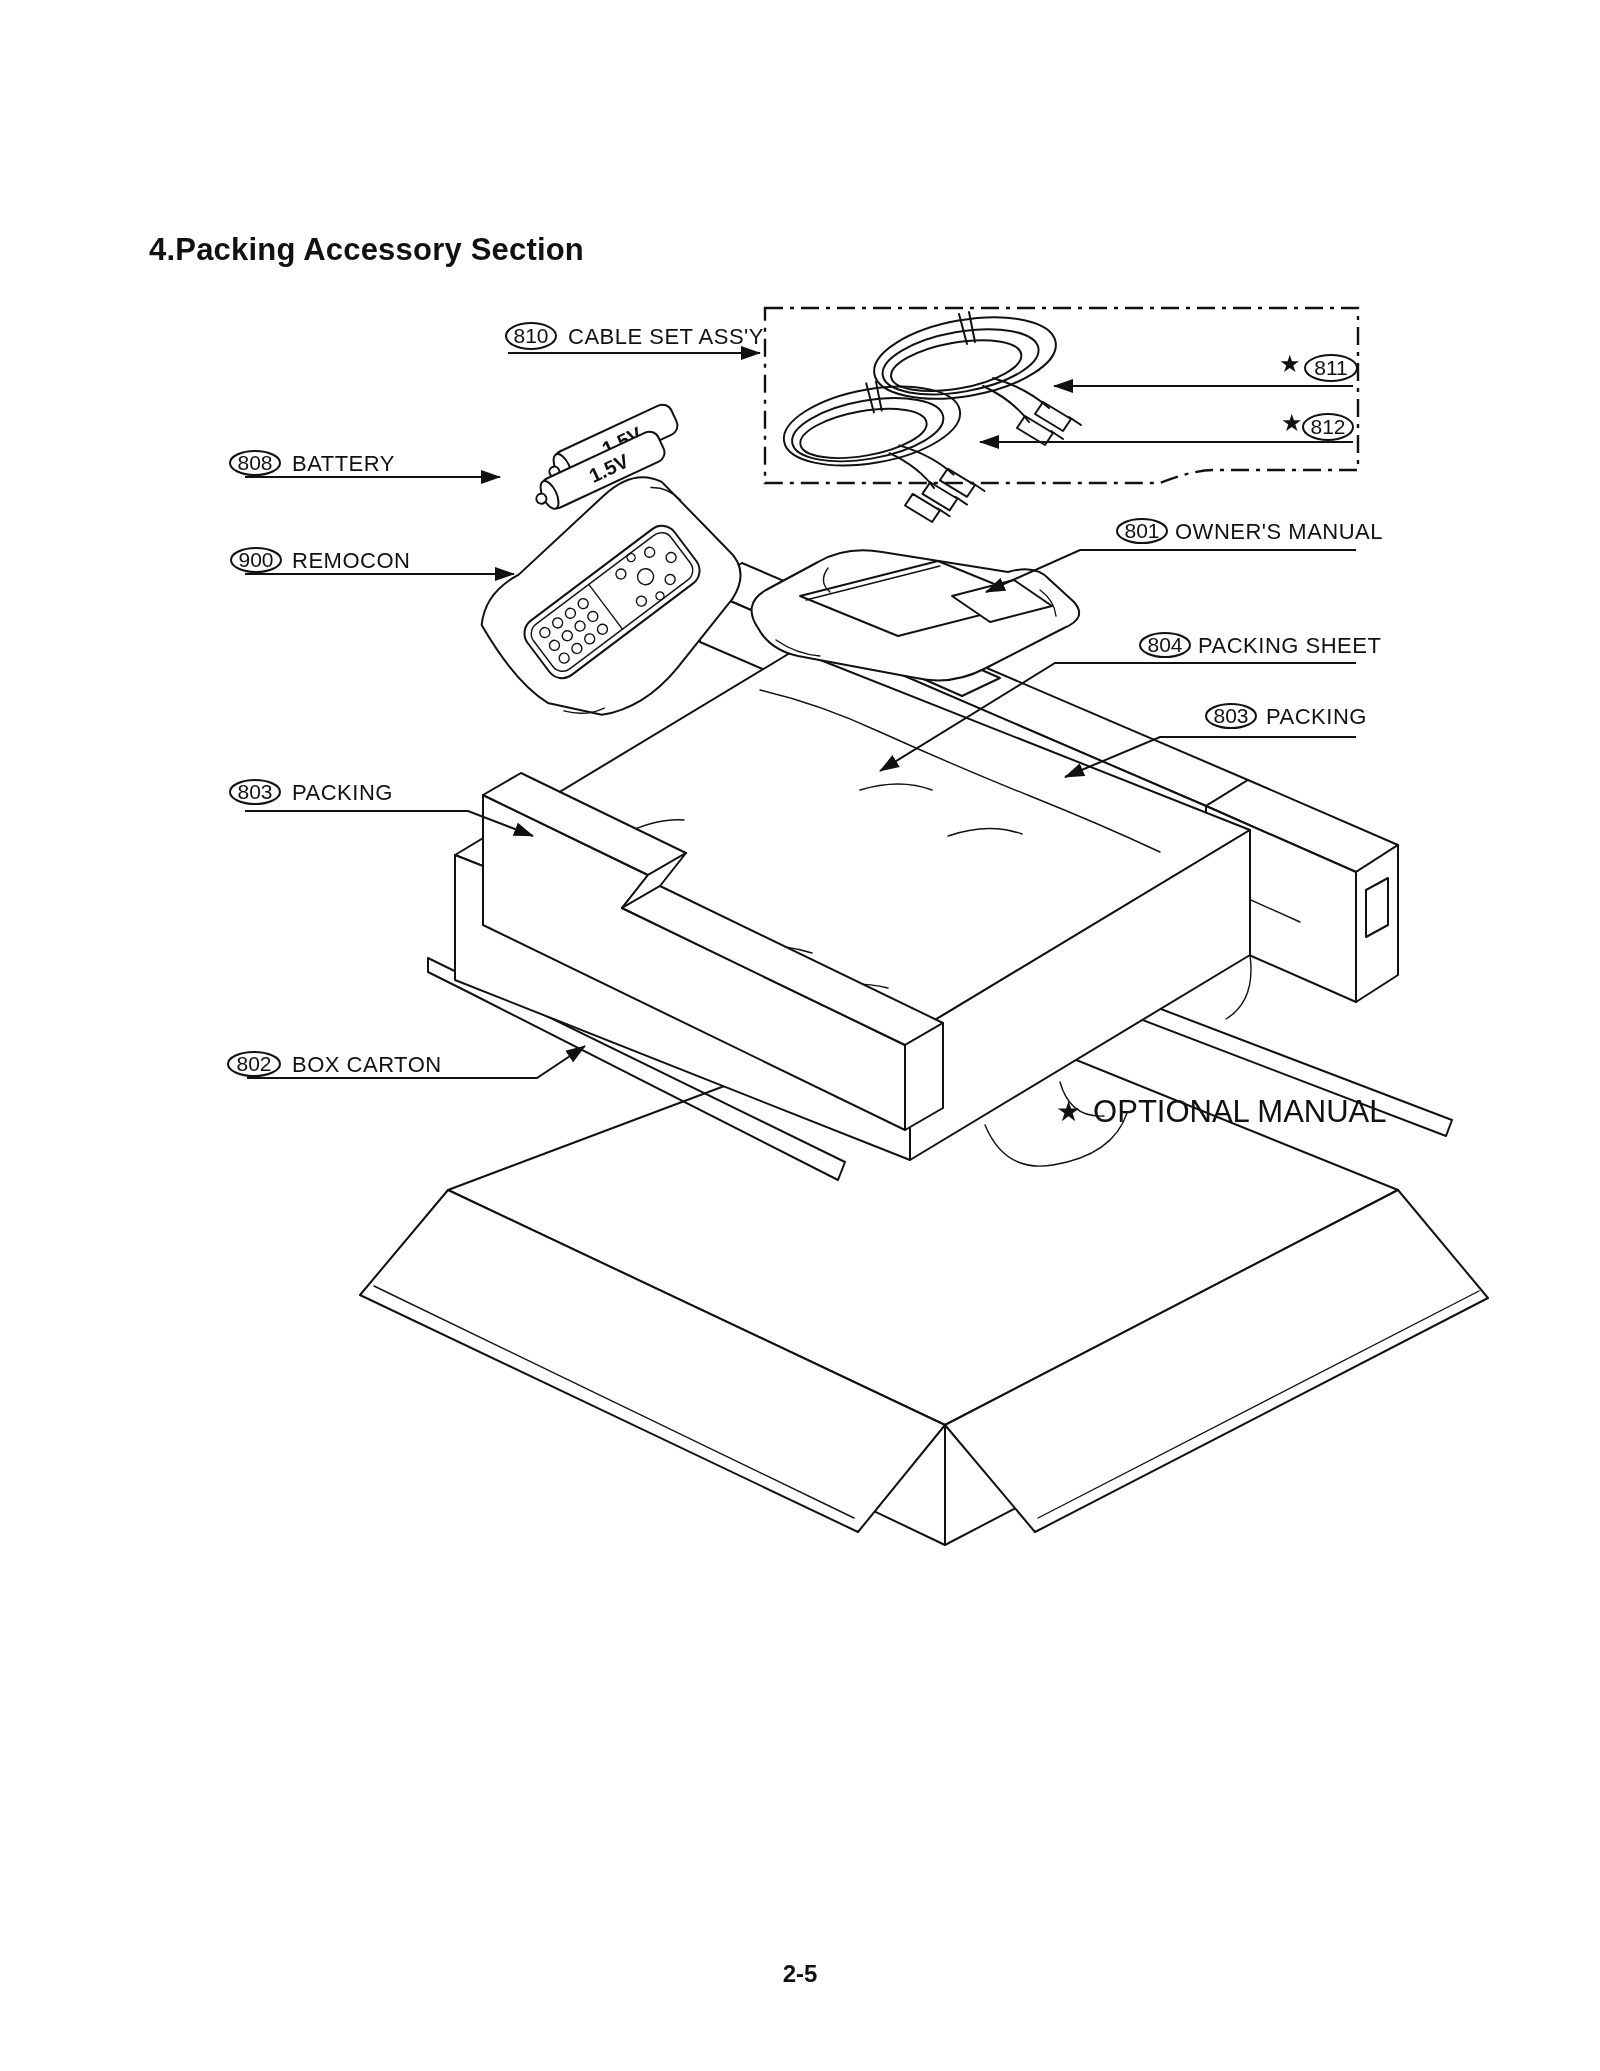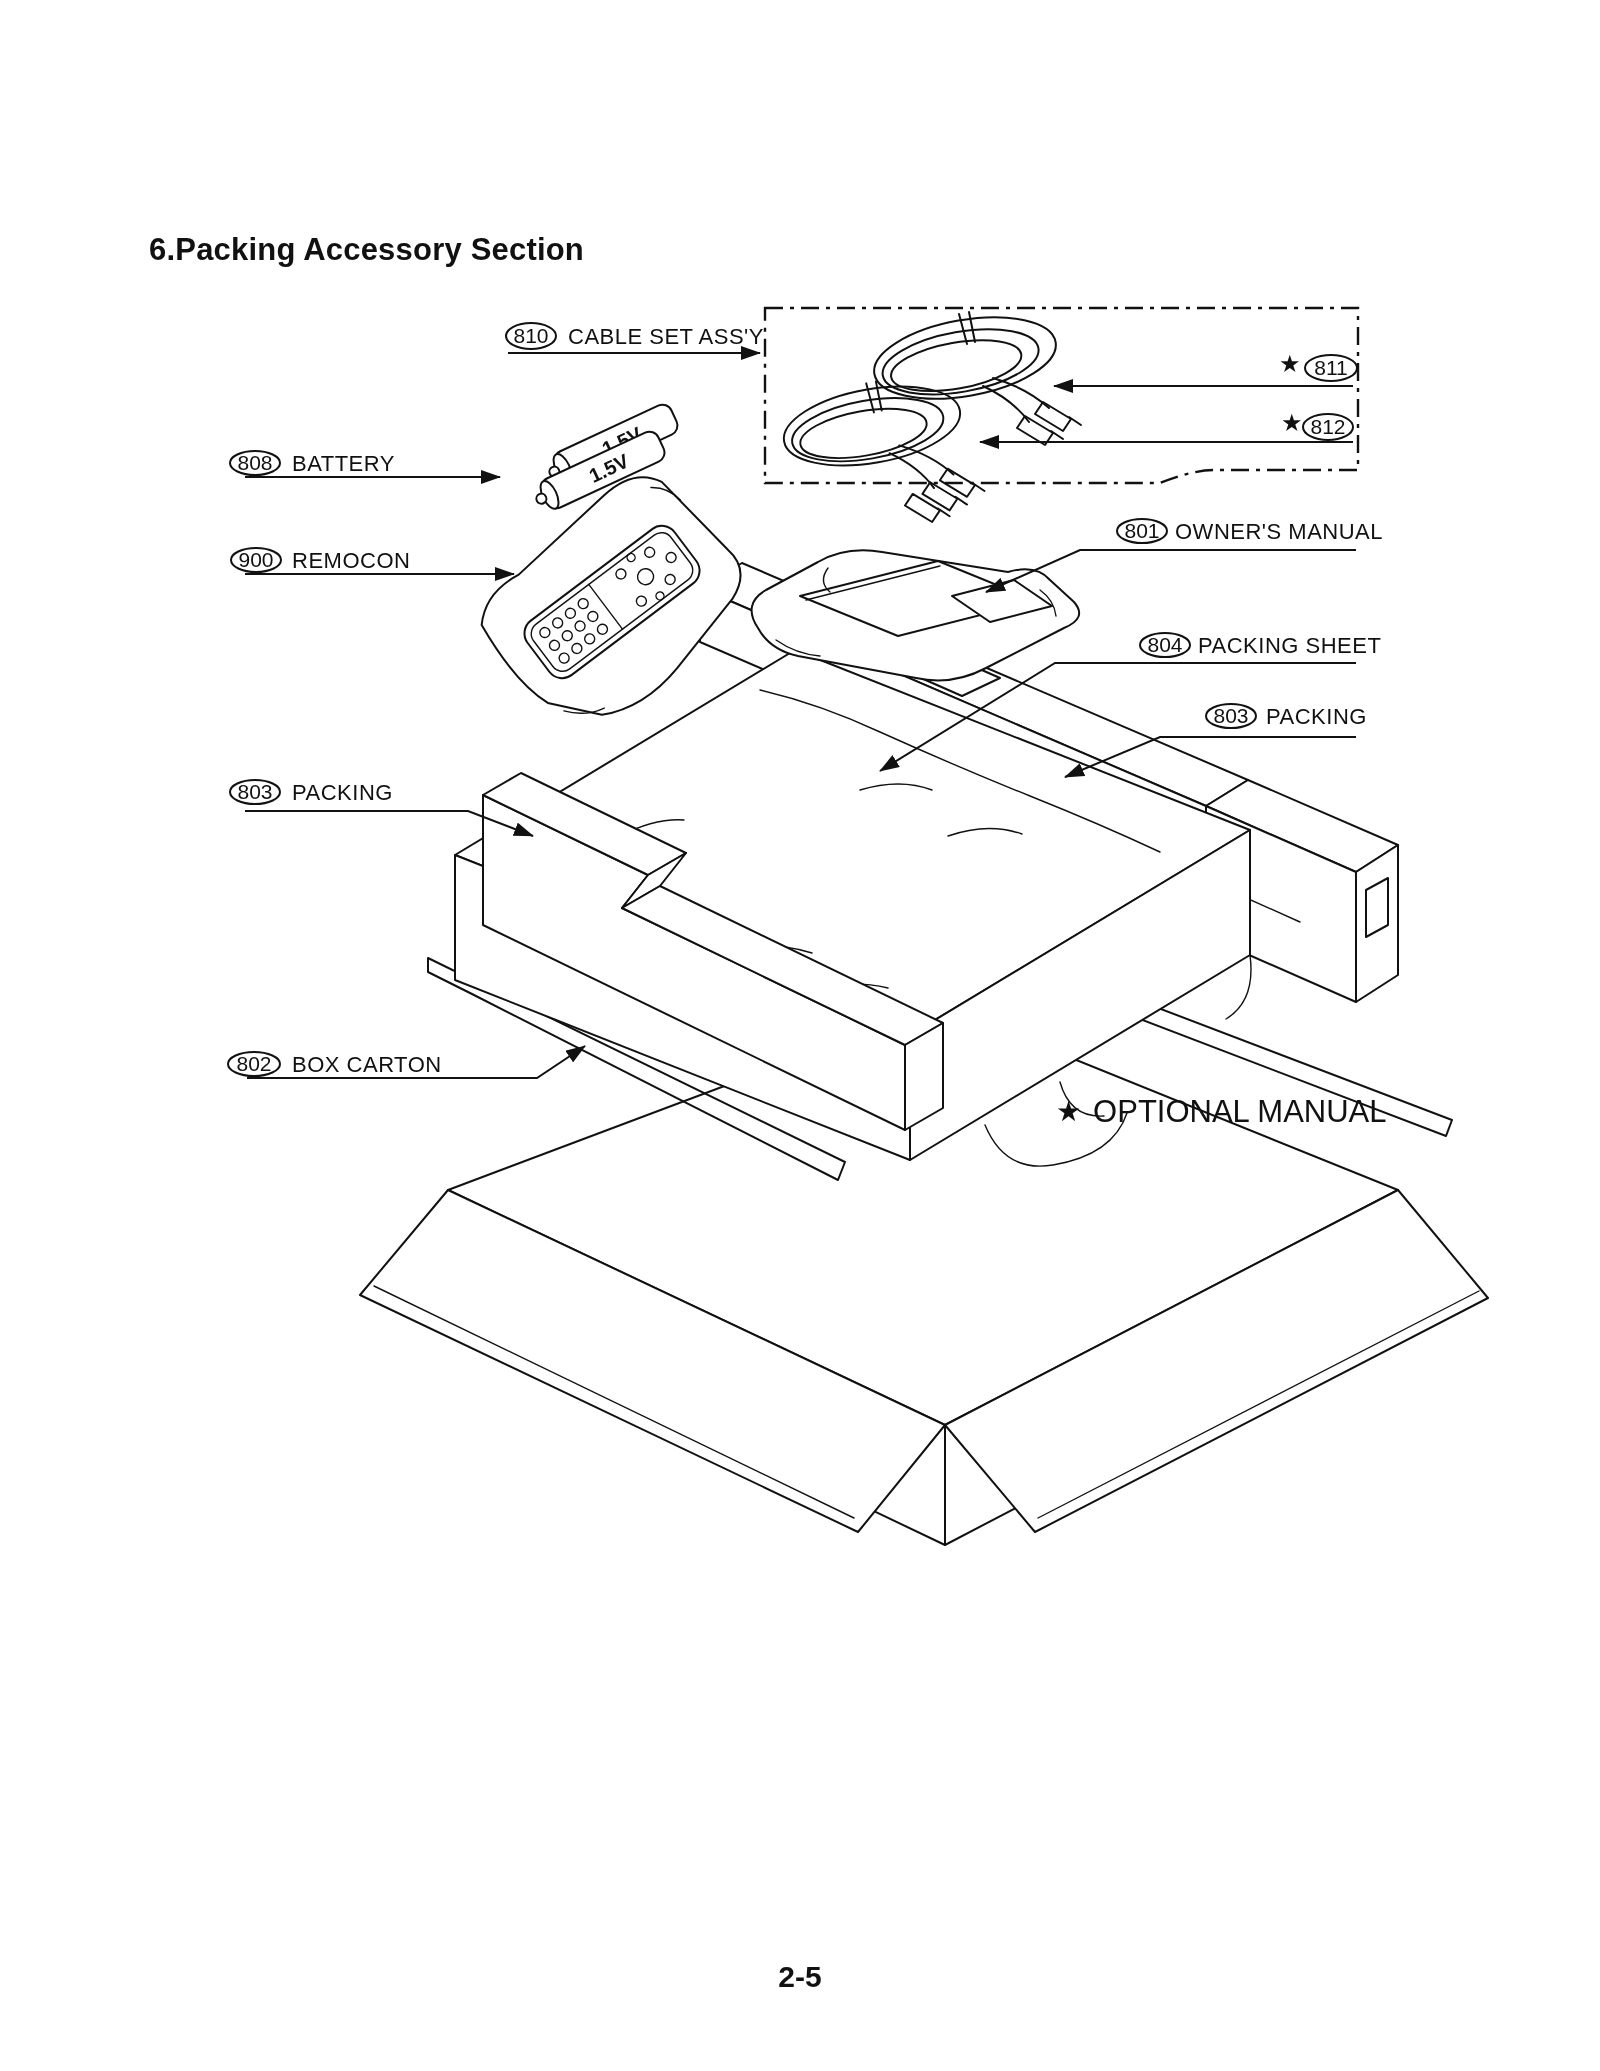--- a/index.html
+++ b/index.html
@@ -12,40 +12,40 @@
     font-size:31px;font-weight:bold;letter-spacing:0.2px;
   }
   .diagram-svg{position:absolute;left:0;top:0;}
   .legend{
     position:absolute;left:1056px;top:1094px;font-size:31px;
     display:flex;align-items:center;gap:12px;white-space:nowrap;
   }
   .legend .star{font-family:"DejaVu Sans",sans-serif;font-size:28px;line-height:1;}
   .page-number{
     position:absolute;left:0;top:1960px;width:1600px;text-align:center;
-    font-size:30px;font-weight:bold;
+    font-size:24px;font-weight:bold;
   }
   
   .ln{fill:none;stroke:#111;stroke-width:2;stroke-linecap:round;stroke-linejoin:round;}
   .fw{fill:#fff;stroke:#111;stroke-width:2;stroke-linejoin:round;}
   .thin{fill:none;stroke:#111;stroke-width:1.4;stroke-linecap:round;}
   .dash{fill:none;stroke:#111;stroke-width:2.4;stroke-dasharray:18 7 4 7;}
   .ld{fill:none;stroke:#111;stroke-width:2;}
   text{fill:#111;}
   .num{font:21px "Liberation Sans",sans-serif;text-anchor:middle;}
   .lbl{font:22px "Liberation Sans",sans-serif;letter-spacing:.5px;}
   .bat{font:700 20px "Liberation Sans",sans-serif;text-anchor:middle;}
   .starglyph{font:24px "DejaVu Sans",sans-serif;}
 </style>
 </head>
 <body>
 
 <div class="page">
 
-  <h1 class="page-title">6.Packing Accessory Section</h1>
+  <h1 class="page-title">4.Packing Accessory Section</h1>
 
   <svg class="diagram-svg" width="1600" height="2071" viewBox="0 0 1600 2071">
     <defs>
       <marker id="arrow" viewBox="0 0 20 14" refX="19" refY="7" markerWidth="20" markerHeight="14" markerUnits="userSpaceOnUse" orient="auto">
         <path d="M0,0 L20,7 L0,14 Z" fill="#111"></path>
       </marker>
     </defs>
 
     <g>
 

